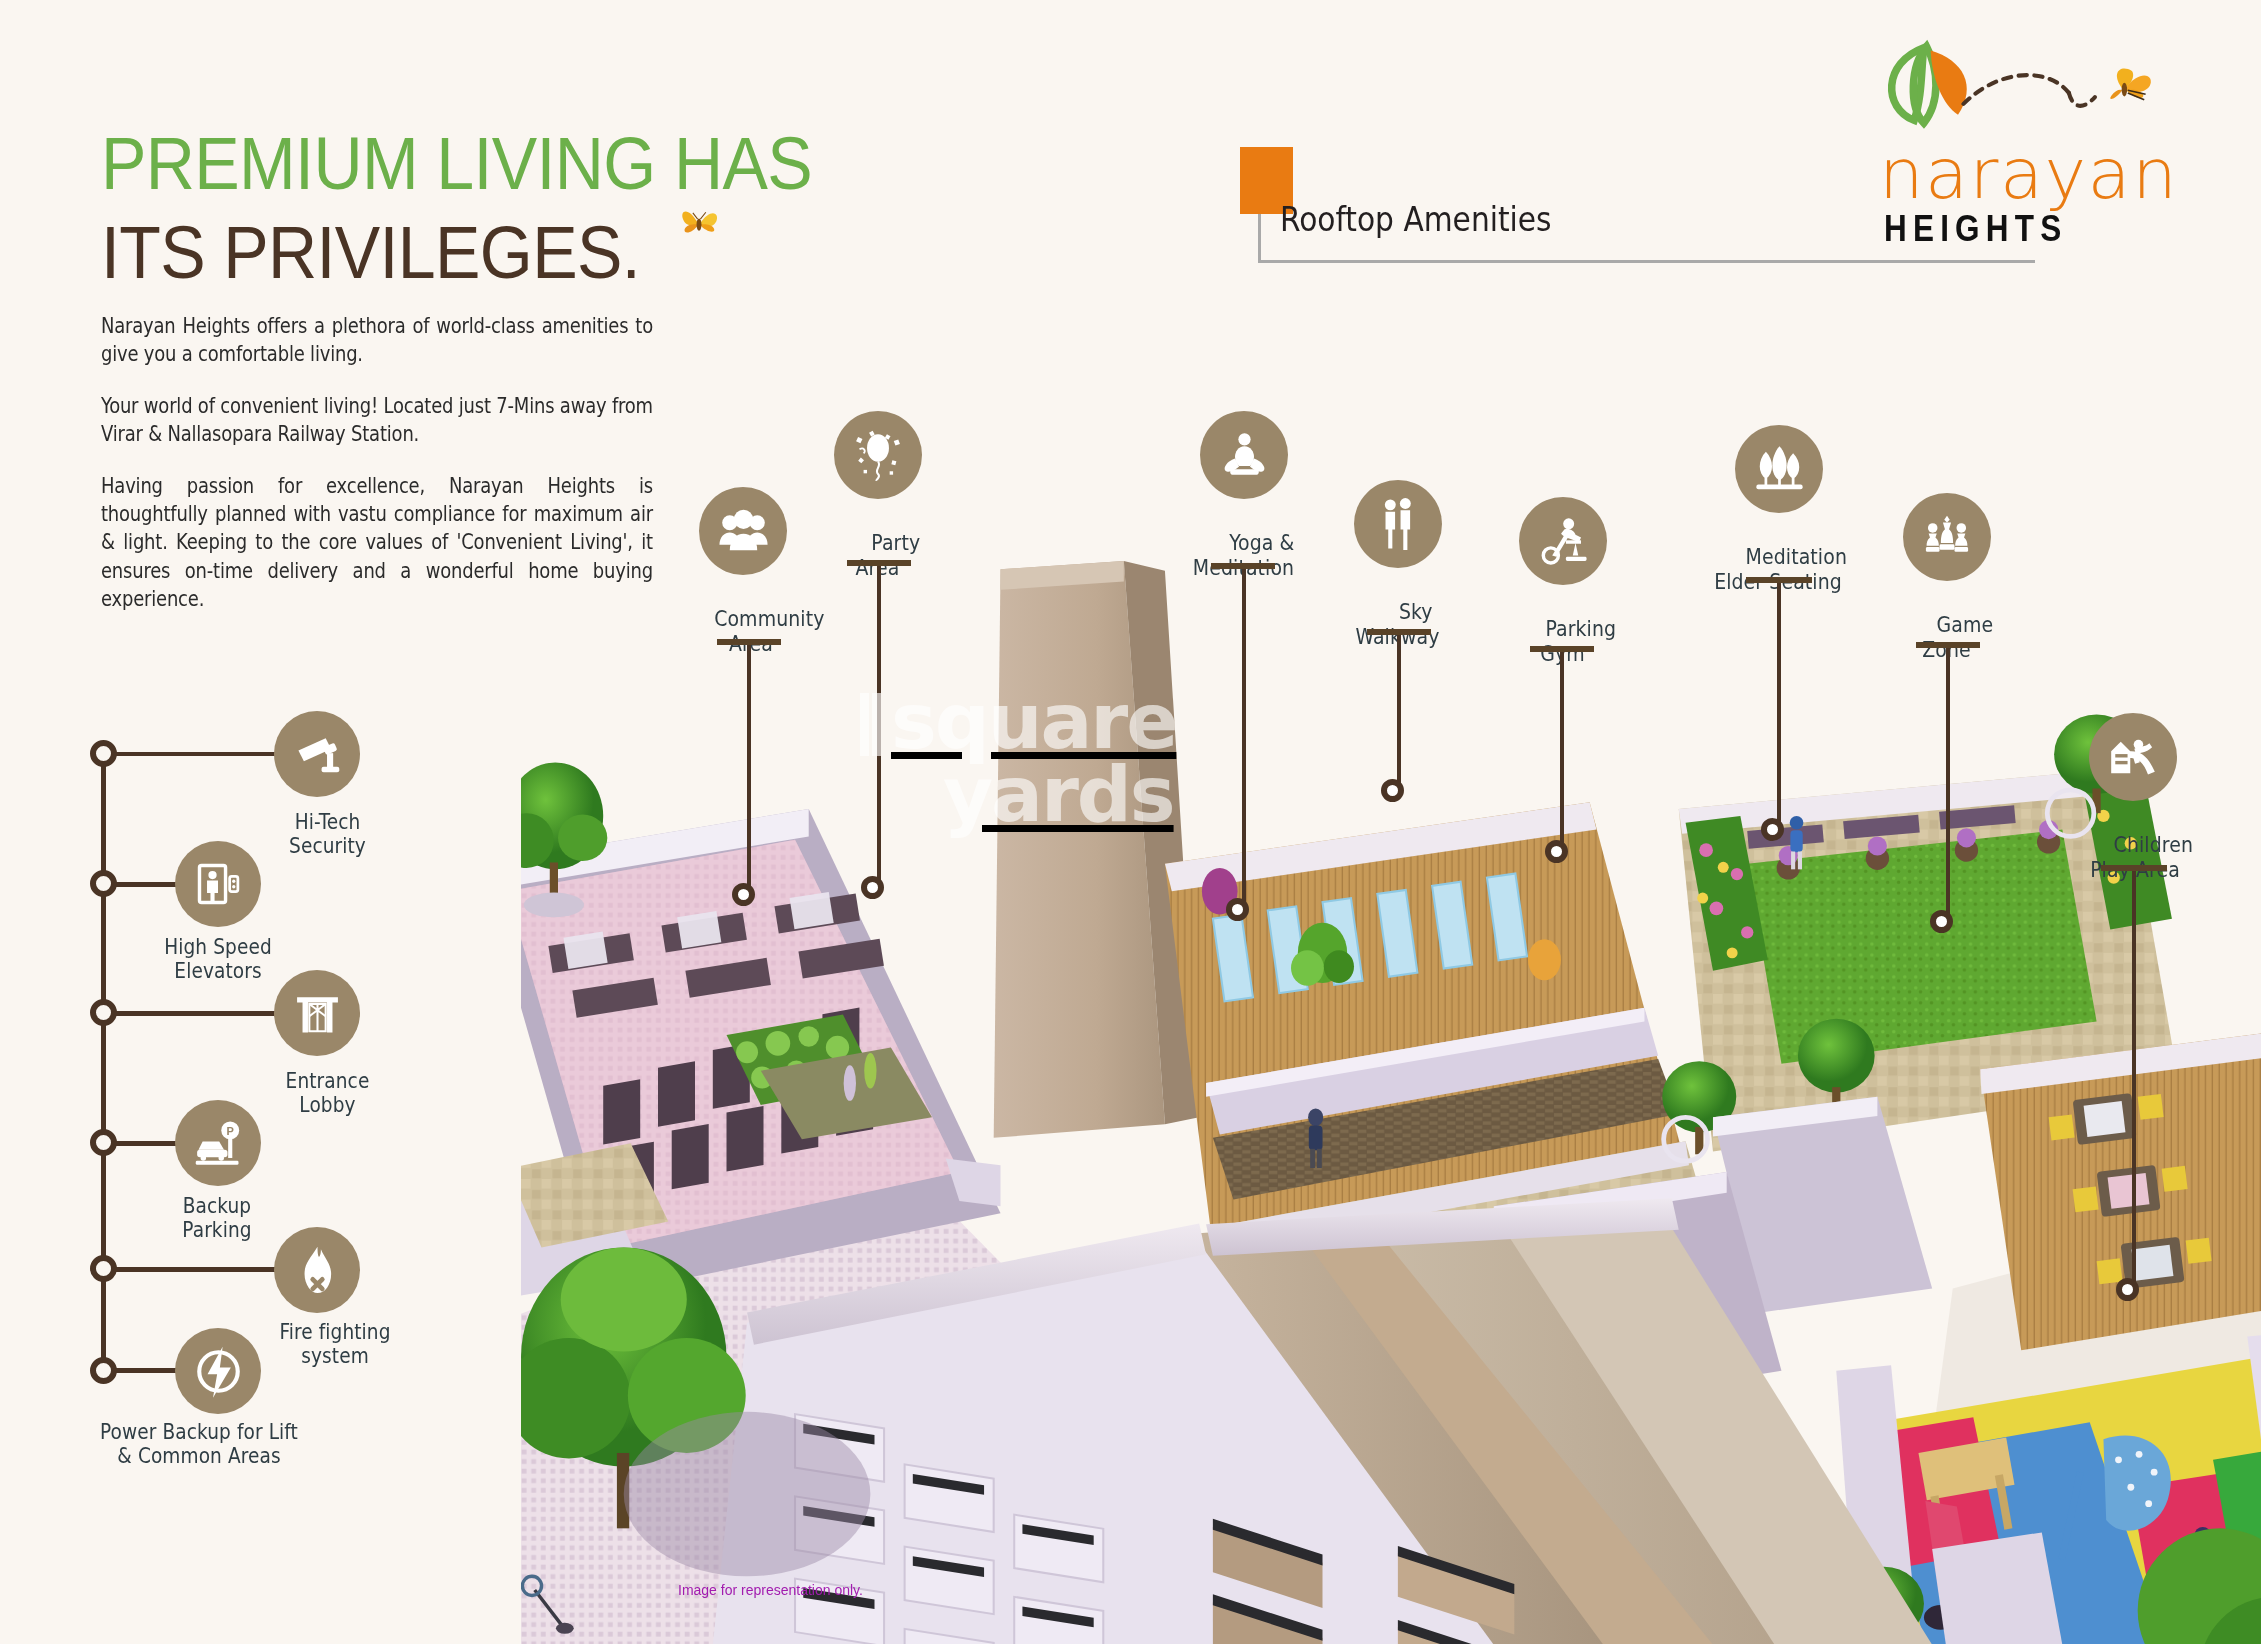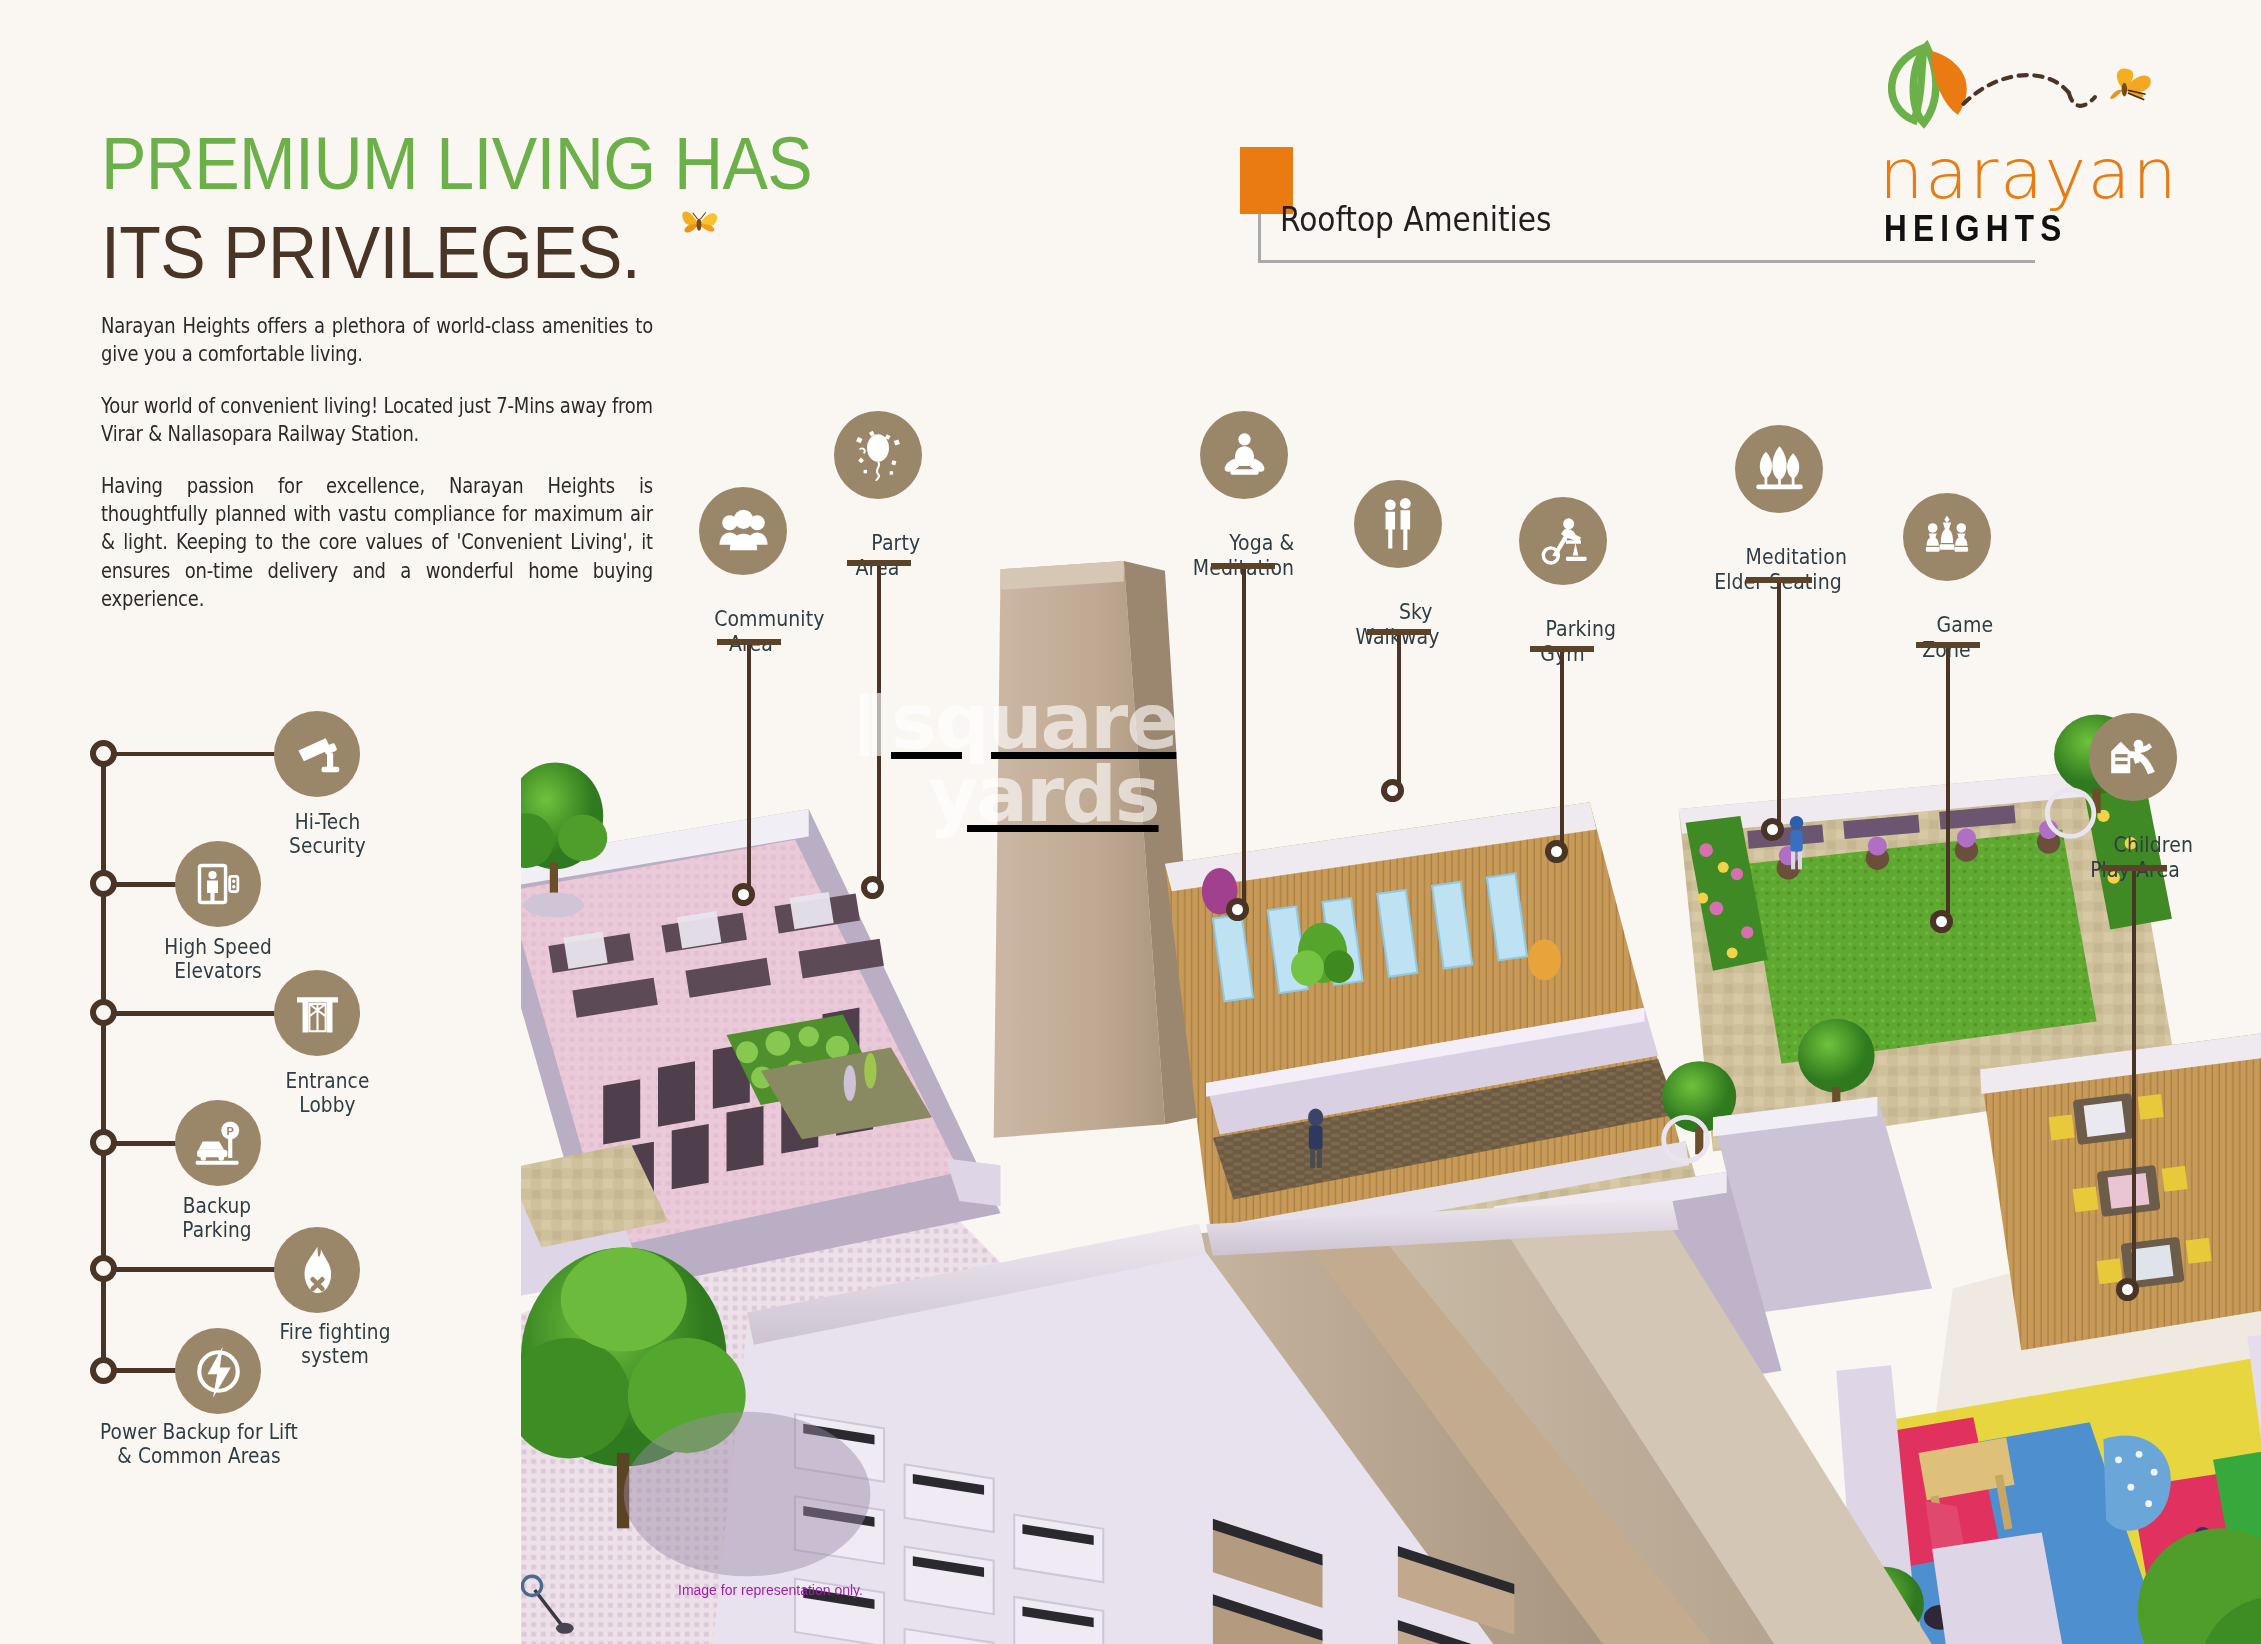--- a/index.html
+++ b/index.html
@@ -557,21 +557,21 @@
     </svg>
   </div>
 
   <div class="watermark">
     <div style="position:relative;">
       <div class="wm-bars">
         <i style="left:0"></i>
           <i style="left:12.3px"></i>
       </div>
       <div class="wm-text">square</div>
-      <div class="wm-text" style="margin-left:37px">yards</div>
+      <div class="wm-text" style="margin-left:52px">yards</div>
     </div>
   </div>
 
   <div class="disclaimer">Image for representation only.</div>
 
   <div class="headline">
     <div class="hl-line1">PREMIUM LIVING HAS</div>
     <div class="hl-line2">ITS PRIVILEGES.</div>
   </div>
   <svg class="hl-butterfly" viewBox="0 0 70 60">

